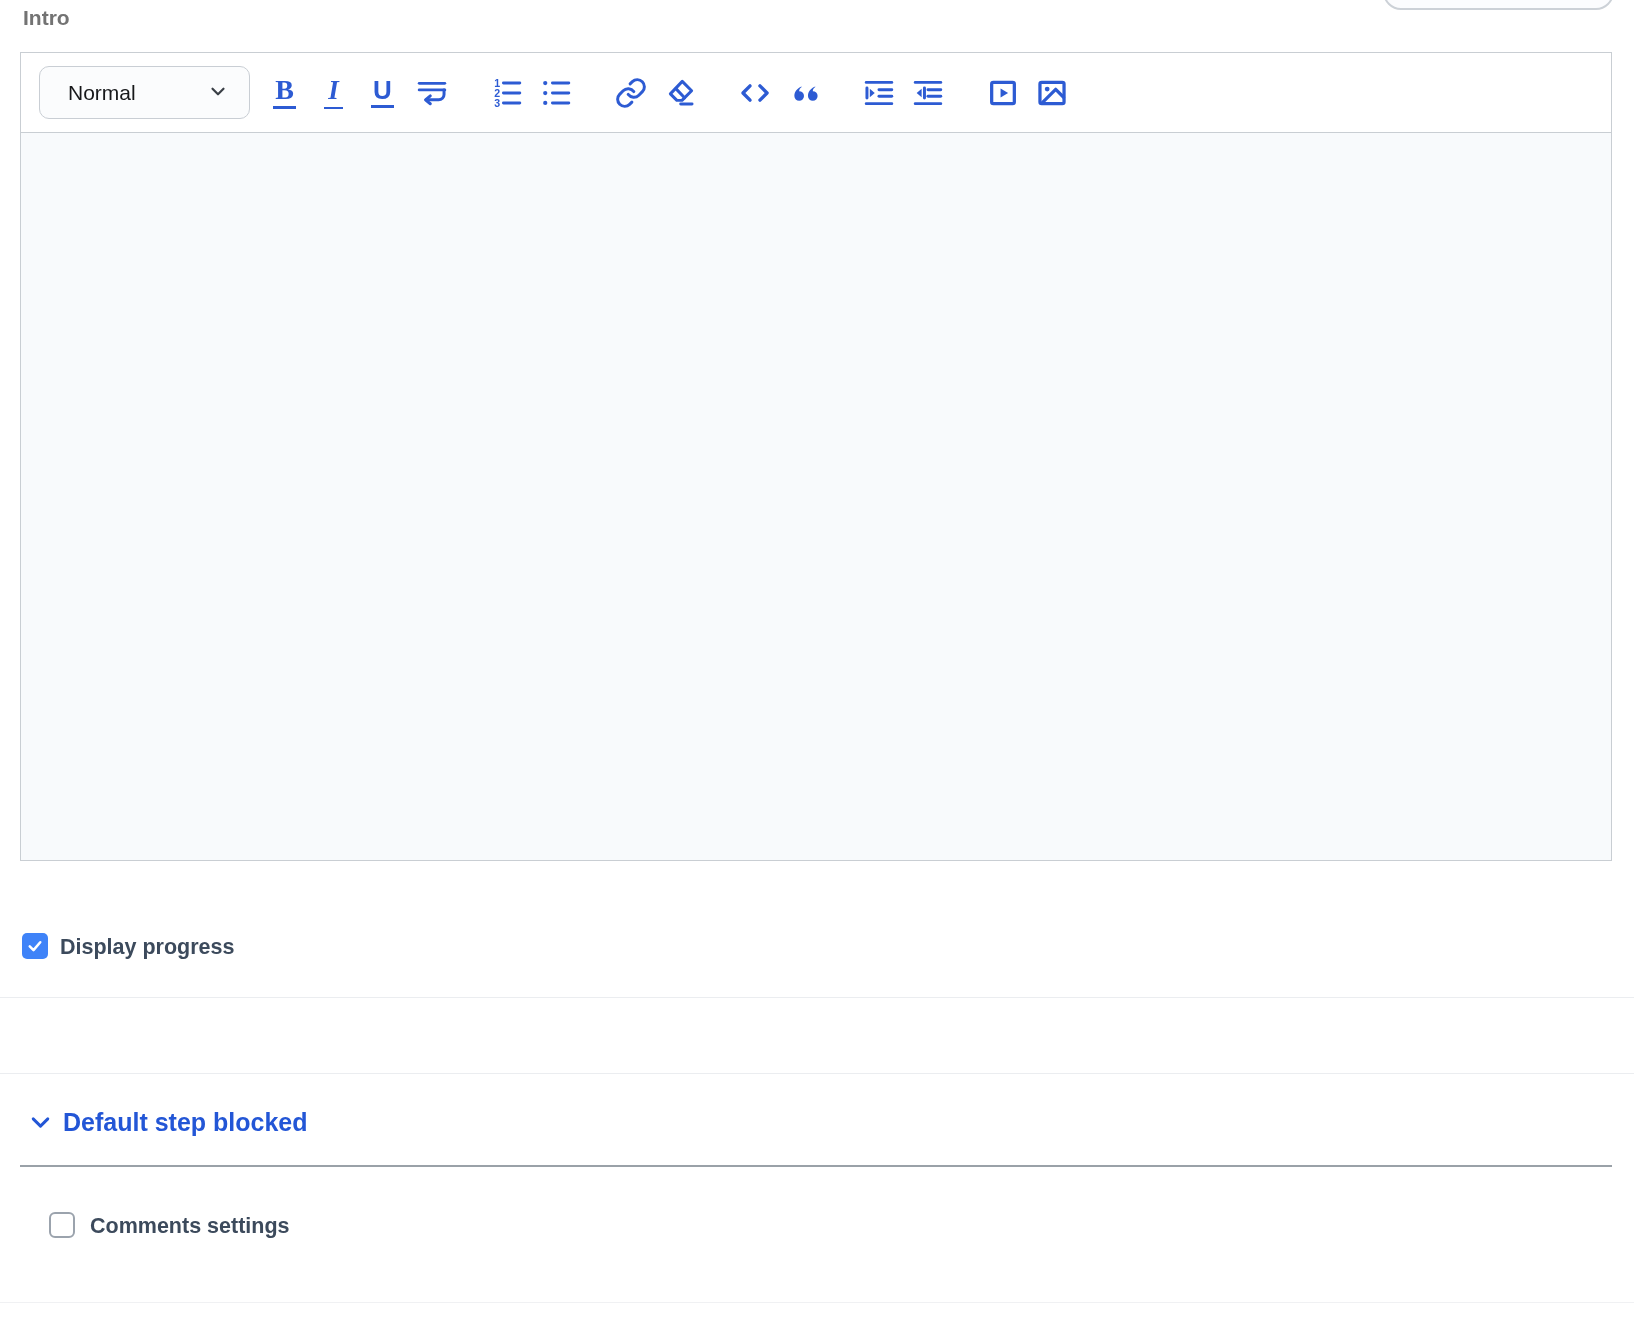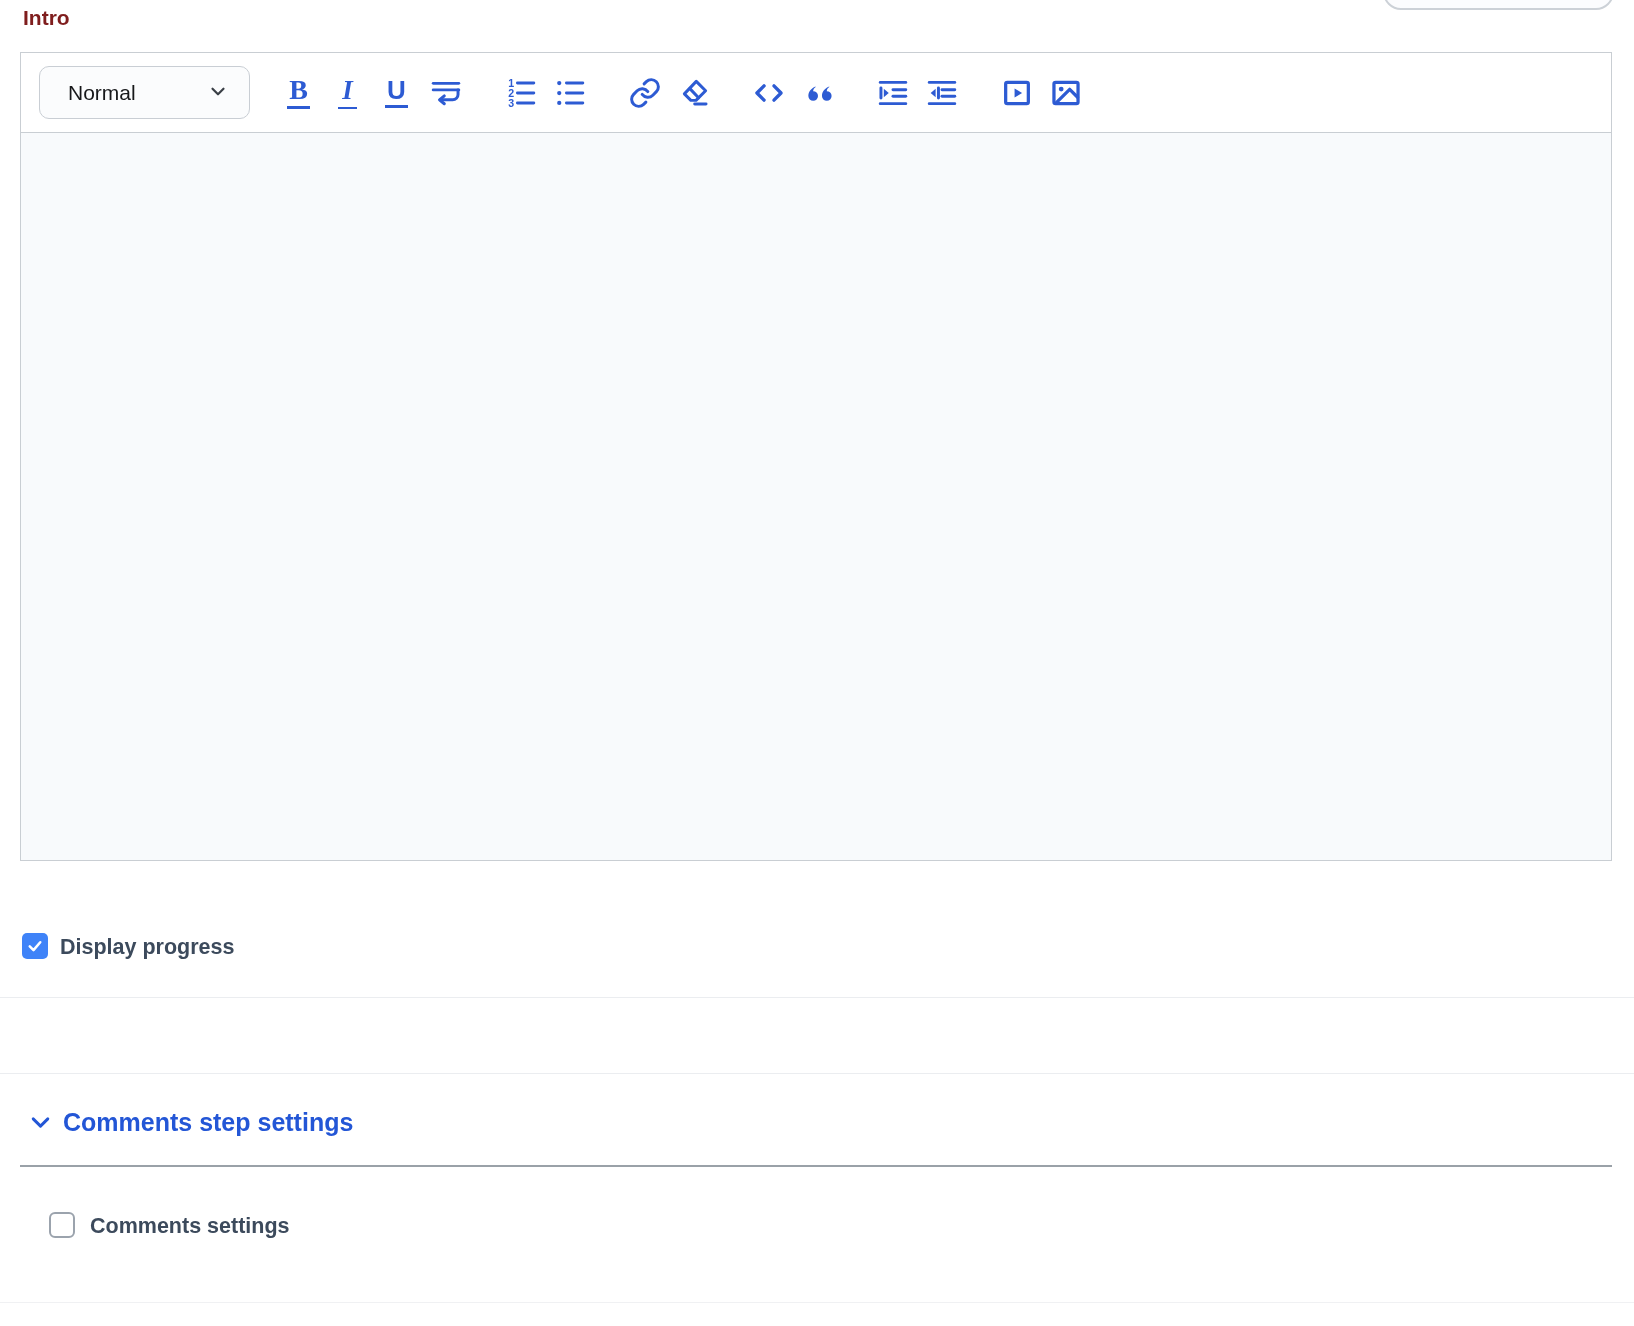--- a/index.html
+++ b/index.html
@@ -3,30 +3,30 @@
 <meta charset="utf-8">
 <style>
   html,body{margin:0;padding:0;}
   body{font-family:"Liberation Sans",sans-serif;background:#fff;}
   .canvas{position:relative;width:1634px;height:1326px;background:#fff;overflow:hidden;}
 
   
   .top-partial-btn{position:absolute;left:1383px;top:-34px;width:231px;height:44px;
     background:#fbfcfe;border:2px solid #ccd1d7;border-radius:18px;box-sizing:border-box;}
 
-  .field-label{position:absolute;left:23px;top:6px;font-size:21px;font-weight:700;color:#7f1d1d;}
+  .field-label{position:absolute;left:23px;top:6px;font-size:21px;font-weight:700;color:#737373;}
 
   
   .editor{position:absolute;left:20px;top:52px;width:1592px;height:809px;
     border:1px solid #c9ced3;background:#fff;box-sizing:border-box;}
   .toolbar{position:absolute;left:0;top:0;right:0;height:80px;display:flex;align-items:center;
     padding:0 18px;box-sizing:border-box;background:#fff;border-bottom:1px solid #c9ced3;}
   .style-dd{width:211px;height:53px;border:1px solid #c9ced4;border-radius:10px;background:#fbfcfd;
     display:flex;align-items:center;justify-content:space-between;padding:0 20px 0 28px;
-    box-sizing:border-box;margin-right:24px;cursor:pointer;}
+    box-sizing:border-box;margin-right:10px;cursor:pointer;}
   .style-dd .dd-label{font-size:21px;color:#17181a;}
   .tb-group{display:flex;margin-right:26px;}
   .tb-btn{width:49px;height:49px;display:flex;align-items:center;justify-content:center;
     border:none;background:transparent;padding:0;cursor:pointer;color:#2d5bd3;}
   .glyph{color:#2d5bd3;line-height:1;}
   .g-bold{font-family:"Liberation Serif",serif;font-weight:800;font-size:28px;
     border-bottom:3px solid #2d5bd3;padding:0 2px 2px 2px;}
   .g-italic{font-family:"Liberation Serif",serif;font-style:italic;font-weight:600;font-size:27px;
     border-bottom:2.5px solid #2d5bd3;padding:0 4px 3px 4px;}
   .g-underline{font-weight:700;font-size:26px;border-bottom:3px solid #2d5bd3;padding:0 2px 2px 2px;}
@@ -194,21 +194,21 @@
   </div>
   <div class="row-label" style="left:60px;top:935px;text-align:center;">Display progress</div>
 
   <div class="divider" style="top:997px;"></div>
   <div class="divider" style="top:1073px;"></div>
 
   <div class="section-head">
     <svg width="25" height="25" viewBox="0 0 24 24" style="stroke:#2356d6;fill:none;stroke-width:2.8;stroke-linecap:round;stroke-linejoin:round;">
       <path d="M5 8.5 L12 15.5 L19 8.5"></path>
     </svg>
-    <span class="section-title">Comments step settings</span>
+    <span class="section-title">Default step blocked</span>
   </div>
 
   <div class="divider-strong" style="top:1165px;"></div>
 
   <div class="checkbox unchecked" style="left:49px;top:1212px;width:26px;height:26px;">
     
   </div>
   <div class="row-label" style="left:90px;top:1214px;">Comments settings</div>
 
   <div class="divider-faint" style="top:1302px;"></div>

